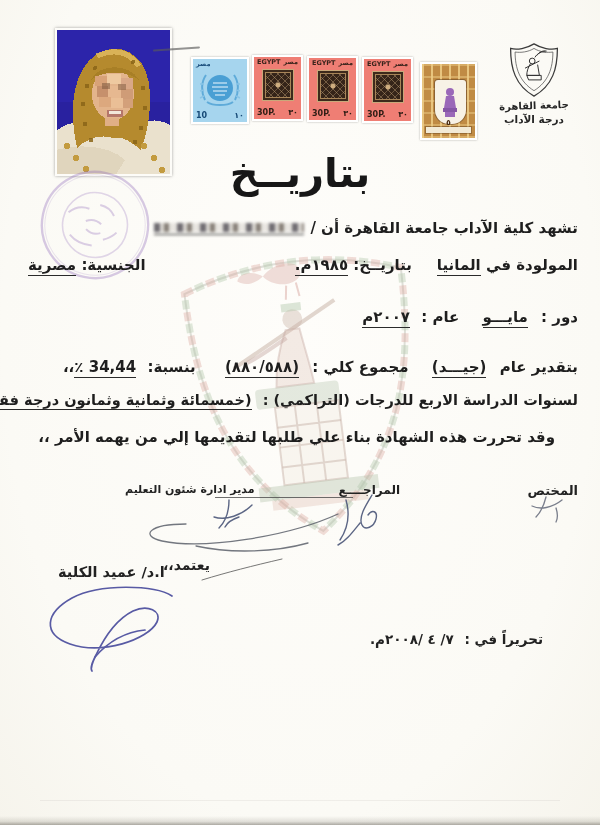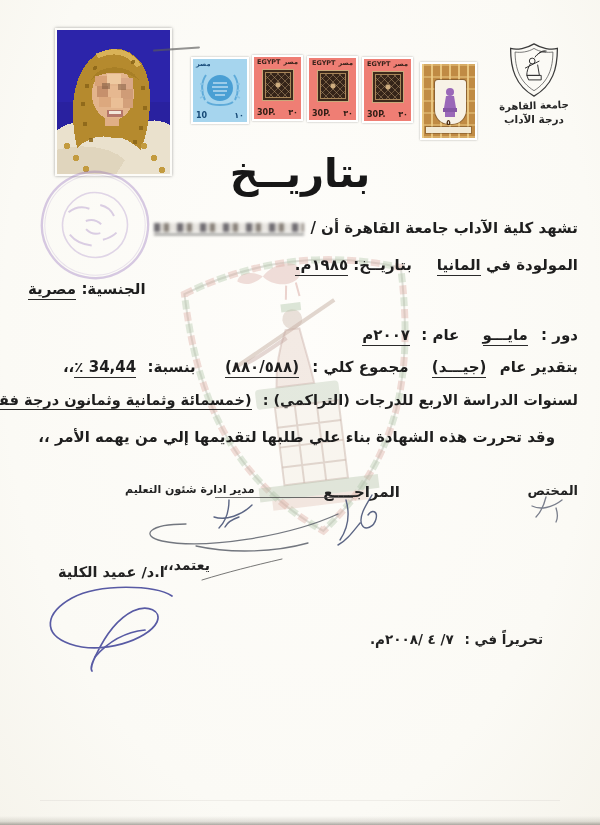--- a/index.html
+++ b/index.html
@@ -45,38 +45,38 @@
   .seal { position:absolute; left:36px; top:166px; width:118px; height:118px; transform:rotate(12deg); }
   .watermark { position:absolute; left:178px; top:240px; width:256px; height:300px; transform:rotate(-7deg); opacity:.55; }
 
   
   .line { position:absolute; direction:rtl; text-align:right; font-size:15px; font-weight:700; color:#1e1e1e; white-space:nowrap; }
   .u { border-bottom:1.5px solid #2a2a2a; padding-bottom:1px; }
   .l1 { top:219px; right:22px; }
   .l2 { top:256px; left:0; right:0; height:22px; }
   .l2 .seg-born { position:absolute; right:22px; }
   .l2 .seg-date { position:absolute; right:188px; }
-  .l2 .seg-nat  { position:absolute; left:28px; direction:rtl;margin-top:24px; }
+  .l2 .seg-nat  { position:absolute; left:28px; direction:rtl; }
   .l3 { top:291px; right:22px; }
-  .l4 { top:326px; right:22px; }
+  .l4 { top:308px; right:22px; }
   .l5 { top:358px; right:22px; }
   .l6 { top:392px; right:22px; font-size:14.5px; }
   .l7 { top:428px; left:45px; right:45px; text-align:center; }
   .name-blur { display:inline-block; width:150px; height:15px; margin-inline-start:6px; vertical-align:-2px;
       border-bottom:1.5px solid #2a2a2a;
       background: repeating-linear-gradient(90deg, rgba(70,66,74,.78) 0 6px, rgba(120,110,100,.25) 6px 10px, rgba(84,74,64,.7) 10px 15px, rgba(150,140,130,.2) 15px 23px);
       background-size:100% 9px; background-position:0 3px; background-repeat:no-repeat;
       filter: blur(1.4px); }
   .mi8 { margin-inline:8px; } .ms10 { margin-inline-start:10px; } .ms16 { margin-inline-start:16px; } .ms6 { margin-inline-start:6px; }
 
   
   .officials { position:absolute; top:483px; left:0; right:0; height:20px; font-weight:700; color:#222; }
   .off { position:absolute; direction:rtl; white-space:nowrap; }
   .off-spec { right:22px; font-size:13px; }
-  .off-rev  { right:200px; font-size:15px; }
+  .off-rev  { right:200px; font-size:12px; }
   .off-dir  { left:125px; font-size:11px; }
   .kashida-line { position:absolute; top:497px; left:215px; width:138px; height:1px; background:#4a4a4a; opacity:.8; }
 
   .sigs { position:absolute; left:0; top:470px; width:600px; height:220px; pointer-events:none; }
 
   .approve { position:absolute; left:163px; top:557px; font-size:14px; font-weight:700; color:#222; direction:rtl; }
   .dean-title { position:absolute; left:58px; top:564px; font-size:14.5px; font-weight:700; color:#222; direction:rtl; }
 
   .dateline { position:absolute; right:57px; top:631px; direction:rtl; font-size:13.5px; font-weight:700; color:#222; white-space:nowrap; }
 

